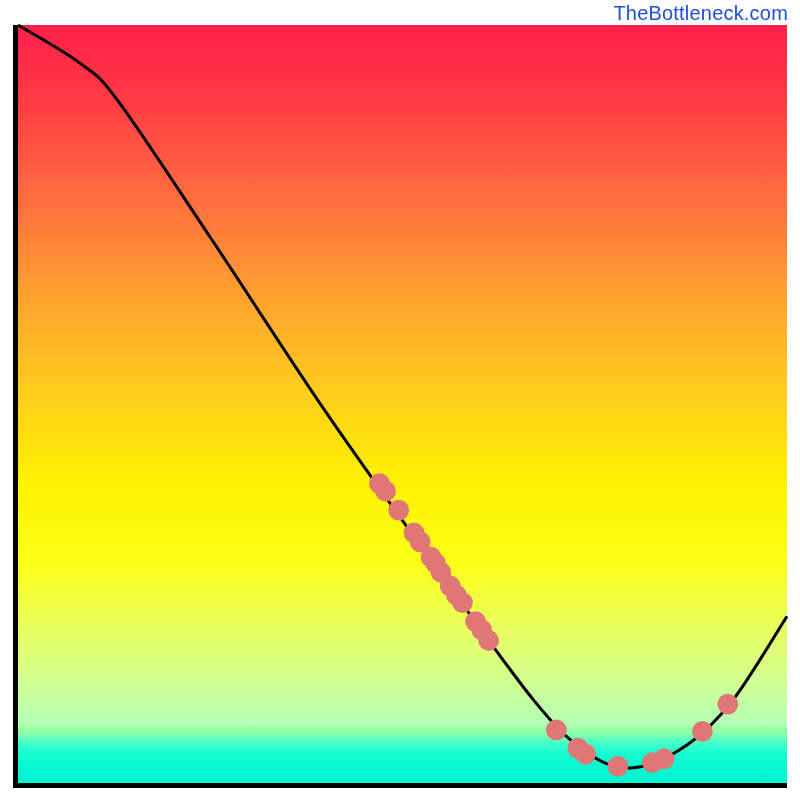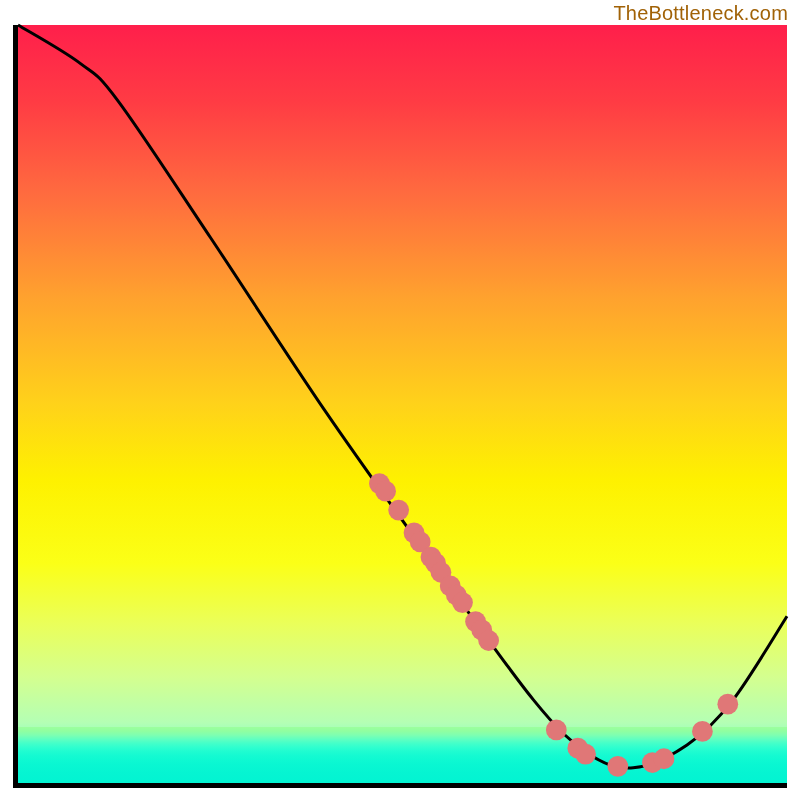--- a/index.html
+++ b/index.html
@@ -9,21 +9,21 @@
     width: 800px;
     height: 800px;
     position: relative;
     font-family: Arial, sans-serif;
   }
   .watermark {
     position: absolute;
     top: 2px;
     right: 12px;
     font-size: 20px;
-    color: #a16207;
+    color: #1d4ed8;
     font-weight: 500;
     letter-spacing: 0.2px;
   }
   .plot-frame {
     position: absolute;
     left: 13px;
     top: 25px;
     width: 774px;
     height: 763px;
     border-left: 5px solid #000;

